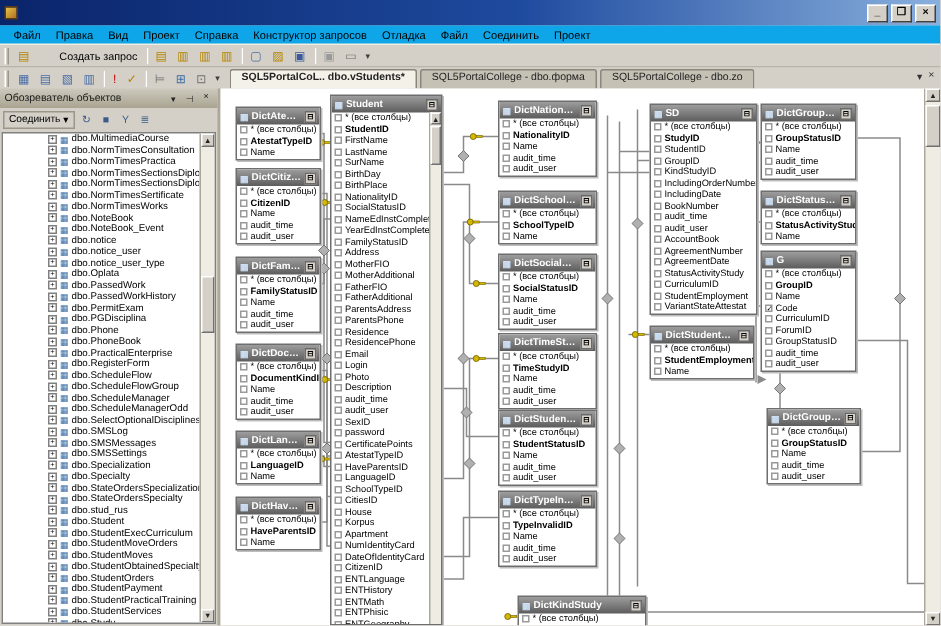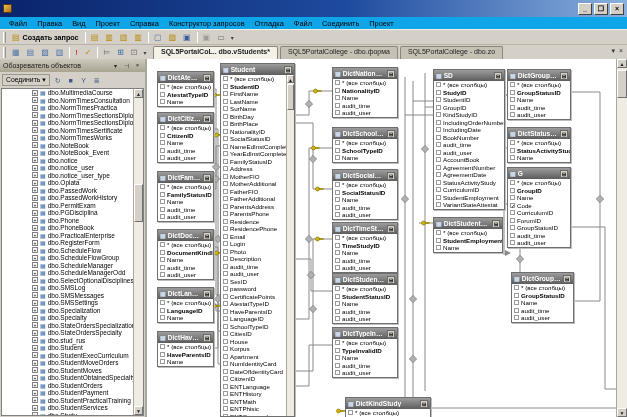--- a/index.html
+++ b/index.html
@@ -21,21 +21,21 @@
   .menubar { height:13px; background:#0ea5e9; display:flex; align-items:center;
     font-size:7.4px; color:#000; border-bottom:1px solid #f1efe2; padding-left:4px; }
   .menu-item { padding:0 5px; white-space:nowrap; }
 
   .toolbar { height:15px; background:#d4d0c8; display:flex; align-items:center;
     border-bottom:1px solid #b8b4a8; padding-left:2px; }
   .grip { width:3px; height:11px; border-left:1px solid #fff; border-right:1px solid #9a968a; margin:0 3px 0 1px; flex:none; }
   .tbtn { height:13px; display:flex; align-items:center; padding:0 2px; margin-right:1px;
     border:1px solid transparent; font-size:8px; white-space:nowrap; }
   .tbtn .g { font-size:8px; line-height:11px; }
-  .tbtn .lbl { font-size:7.2px; margin-left:3px;font-weight:bold; }
+  .tbtn .lbl { font-size:7.2px; margin-left:20px; }
   .sep { width:1px; height:11px; background:#9a968a; border-right:1px solid #fff; margin:0 2px; flex:none; }
   .chev { font-size:6px; color:#404040; margin-left:2px; }
 
   .band { height:14px; display:flex; background:#d4d0c8; }
   .band-left { width:147px; display:flex; align-items:center; padding-left:2px; flex:none; }
   .tabstrip { flex:1; display:flex; align-items:flex-end; padding-left:6px; position:relative; }
   .tab { height:13px; padding:1px 7px 0; font-size:7px; color:#222; white-space:nowrap;
     background:#c6c1b5; border:1px solid #8a867c; border-bottom:none;
     border-radius:2px 2px 0 0; margin-right:2px; overflow:hidden; }
   .tab.active { background:#f3f1e8; font-weight:bold; }

